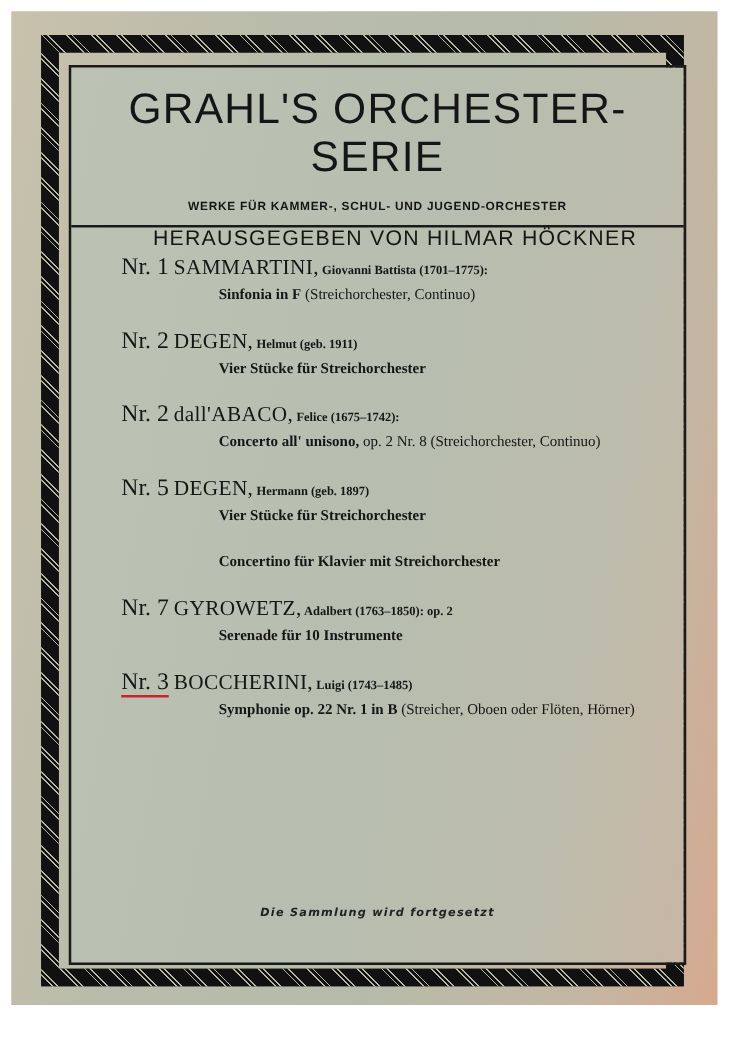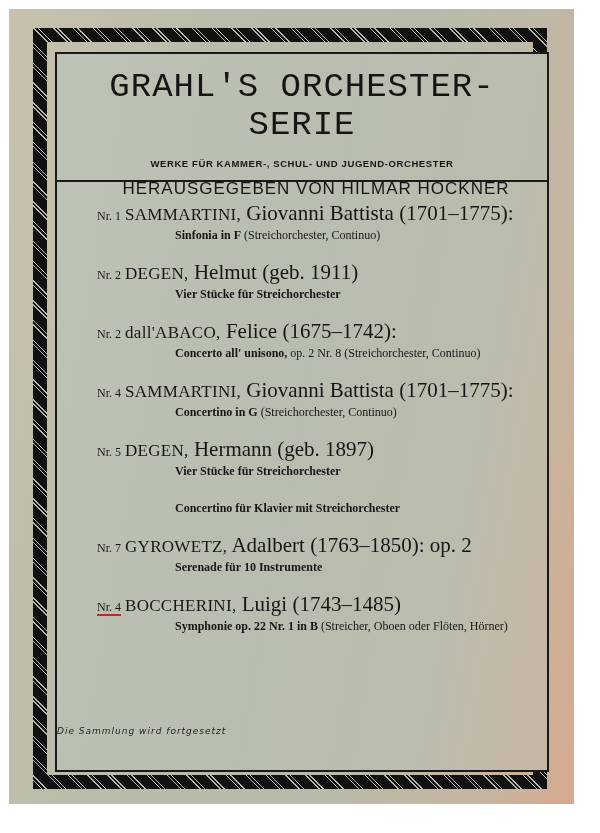--- a/index.html
+++ b/index.html
@@ -22,34 +22,34 @@
     position:absolute; left:33px; top:28px; width:514px; height:761px; box-sizing:border-box;
     border:14px solid transparent;
     border-image: repeating-linear-gradient(45deg, #111 0 6px, #b8b8a8 6px 7px, #111 7px 9px, #b8b8a8 9px 10px, #111 10px 14px) 14;
   }
   .inner-frame {
     position:absolute; left:55px; top:52px; width:494px; height:720px;
     box-sizing:border-box; border:2px solid #1a1a1a;
     background: linear-gradient(100deg, #bcc3b4 0%, #b7beb0 50%, #bcbcac 80%, #c8b6a4 100%);
   }
   .header { position:absolute; left:0; top:0; width:100%; height:126px; border-bottom:2px solid #1a1a1a; text-align:center; }
-  .title { font-family:Liberation Mono, monospace; font-size:34px; letter-spacing:1px; color:#151515; margin-top:14px; }
+  .title { font-family:Liberation Sans, sans-serif; font-size:34px; letter-spacing:1px; color:#151515; margin-top:14px; }
   .subtitle { font-family:"Liberation Sans", sans-serif; font-size:9.5px; letter-spacing:0.6px; color:#151515; margin-top:14px; font-weight:bold;text-align:center; }
   .editor { font-family:"Liberation Sans", sans-serif; font-size:17px; letter-spacing:1px; color:#151515; margin-top:10px;padding-left:28px; }
   .entries { position:absolute; left:40px; top:150px; width:440px; }
   .entry { margin-bottom:18px; font-family:"Liberation Serif", serif; color:#161616; }
   .entry .line1 { font-size:16px; line-height:19px; white-space:nowrap; }
-  .entry .nr { font-size:12px; }
+  .entry .nr { font-size:19px; }
   .entry .composer { font-size:17px; letter-spacing:0.3px; }
-  .entry .details { font-size:21px; }
+  .entry .details { font-size:10px;font-weight:bold; }
   .entry .work { padding-left:78px; font-size:12px; line-height:19px; }
   .entry .work b { font-weight:bold; }
   .nr.marked { border-bottom:2px solid #c8242a; }
-  .footer-note { position:absolute; left:0; width:100%; top:672px; text-align:left;
-    font-family:"DejaVu Sans", sans-serif; font-style:italic; font-size:9px; letter-spacing:1px; color:#222; font-weight:normal; }
+  .footer-note { position:absolute; left:0; width:100%; top:672px; text-align:center;
+    font-family:"DejaVu Sans", sans-serif; font-style:italic; font-size:9px; letter-spacing:1px; color:#222; font-weight:bold; }
 </style>
 </head>
 <body>
 
 <div class="paper"></div>
 <div class="outer-border"></div>
 <div class="rope"></div>
 
 <div class="inner-frame">
   <div class="header">
@@ -65,34 +65,30 @@
     </div>
     <div class="entry">
       <div class="line1"><span class="nr">Nr. 2</span> <span class="composer">DEGEN,</span><span class="details"> Helmut (geb. 1911)</span></div>
       <div class="work"><b>Vier Stücke für Streichorchester</b><span></span></div>
     </div>
     <div class="entry">
       <div class="line1"><span class="nr">Nr. 2</span> <span class="composer">dall'ABACO,</span><span class="details"> Felice (1675–1742):</span></div>
       <div class="work"><b>Concerto all' unisono,</b><span> op. 2 Nr. 8 (Streichorchester, Continuo)</span></div>
     </div>
     <div class="entry">
-      <div class="line1"><span class="nr">Nr. 4</span> <span class="composer">SAMMARTINI,</span><span class="details"> Giovanni Battista (1701–1775):</span></div>
-      <div class="work"><b>Concertino in G</b><span> (Streichorchester, Continuo)</span></div>
-    </div>
-    <div class="entry">
       <div class="line1"><span class="nr">Nr. 5</span> <span class="composer">DEGEN,</span><span class="details"> Hermann (geb. 1897)</span></div>
       <div class="work"><b>Vier Stücke für Streichorchester</b><span></span></div>
     </div>
     <div class="entry">
       <div class="work"><b>Concertino für Klavier mit Streichorchester</b><span></span></div>
     </div>
     <div class="entry">
       <div class="line1"><span class="nr">Nr. 7</span> <span class="composer">GYROWETZ,</span><span class="details"> Adalbert (1763–1850): op. 2</span></div>
       <div class="work"><b>Serenade für 10 Instrumente</b><span></span></div>
     </div>
     <div class="entry">
-      <div class="line1"><span class="nr marked">Nr. 4</span> <span class="composer marked">BOCCHERINI,</span><span class="details"> Luigi (1743–1485)</span></div>
+      <div class="line1"><span class="nr marked">Nr. 3</span> <span class="composer marked">BOCCHERINI,</span><span class="details"> Luigi (1743–1485)</span></div>
       <div class="work"><b>Symphonie op. 22 Nr. 1 in B</b><span> (Streicher, Oboen oder Flöten, Hörner)</span></div>
     </div>
   </div>
 
   <div class="footer-note">Die Sammlung wird fortgesetzt</div>
 </div>
 
 </body></html>

